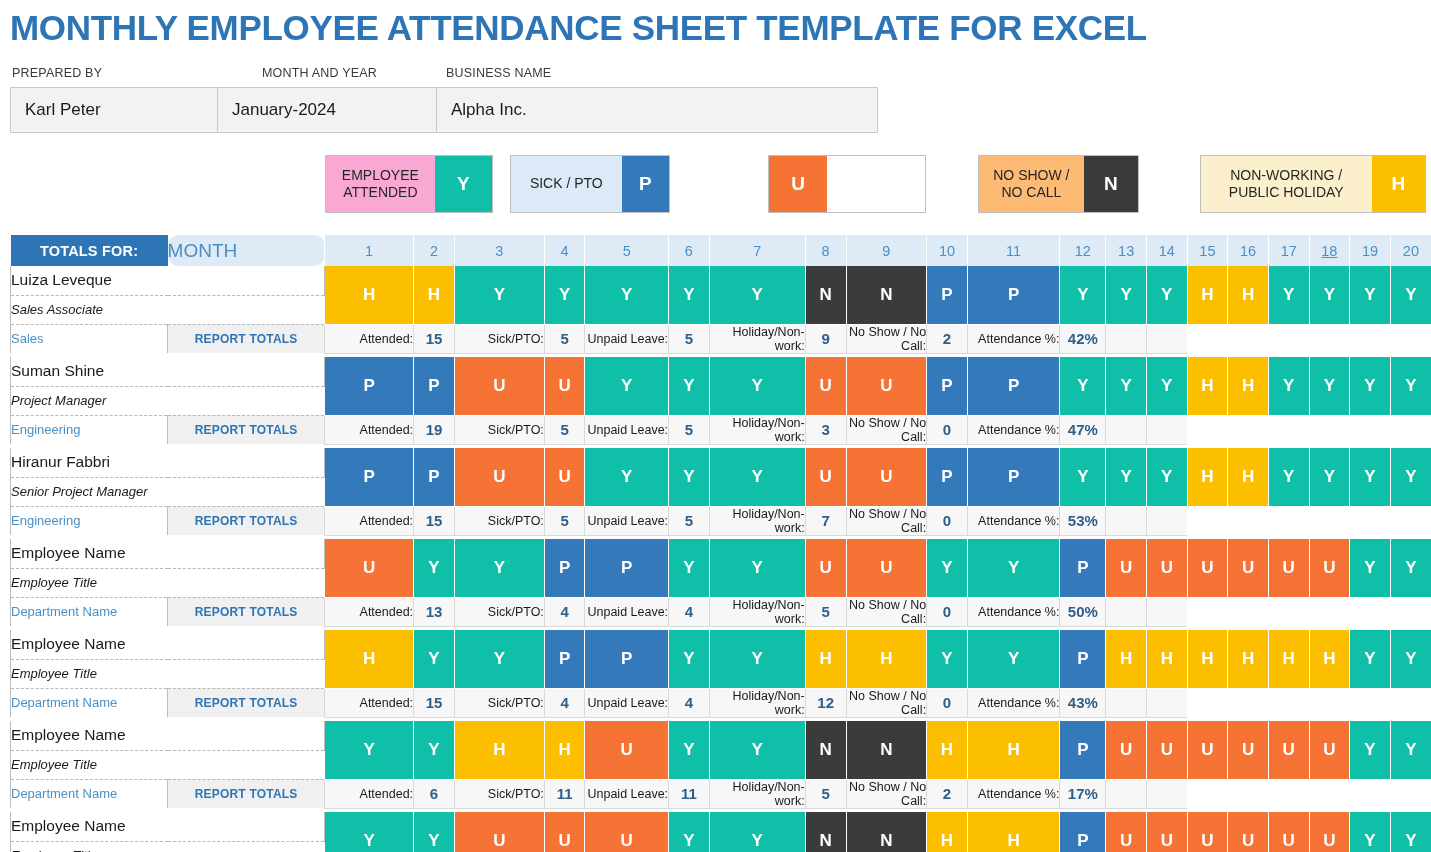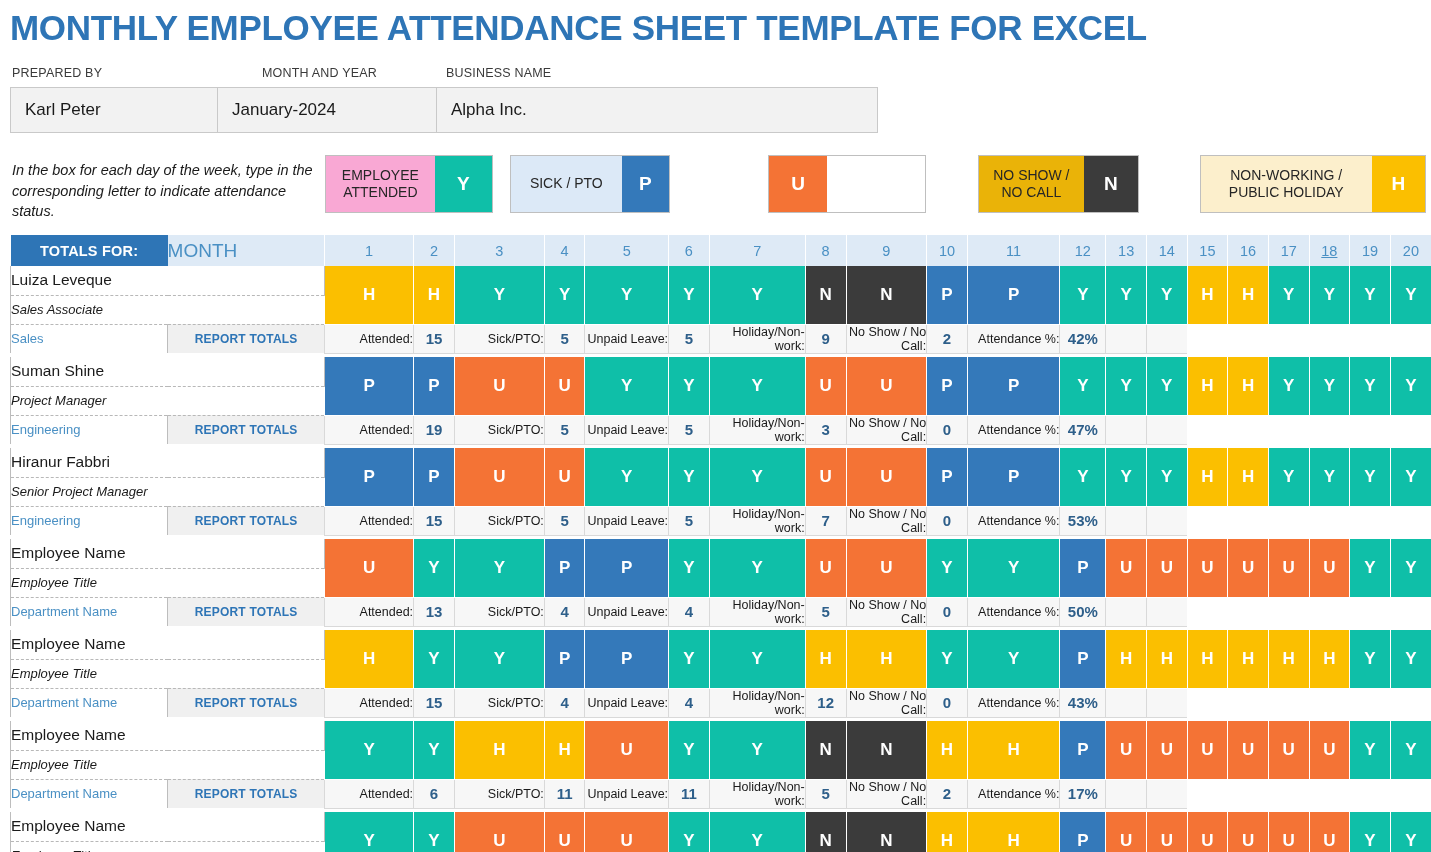--- a/index.html
+++ b/index.html
@@ -47,21 +47,21 @@
   .tbl{position:absolute;left:10px;top:235px;border-collapse:collapse;table-layout:fixed;}
   .tbl td{padding:0;margin:0;box-sizing:border-box;}
 
   
   .hdr-report{
     background:#2E75B6;color:#ffffff;font-size:14.5px;font-weight:bold;
     text-align:center;letter-spacing:.2px;height:31px;
   }
   .hdr-month{
     background:#DEEAF6;color:#4A90C4;font-size:19px;
-    padding-left:14px;height:31px;
+    padding-left:14px;height:31px;border-radius:11px;
   }
   .hdr-day{
     background:#DEEAF6;color:#4A90C4;font-size:14.5px;text-align:center;
     border-left:1px solid #ffffff;height:31px;
   }
 
   
   .emp-name{
     font-size:15.5px;color:#1a1a1a;padding-left:16px;height:29px;
     border-bottom:1px dashed #b8b8b8;background:#ffffff;
@@ -118,35 +118,34 @@
       <div class="meta-lab" style="left: 0px;">PREPARED BY</div>
       <div class="meta-lab" style="left: 250px;">MONTH AND YEAR</div>
       <div class="meta-lab" style="left: 434px;">BUSINESS NAME</div>
     </div>
   <div class="meta-row">
       <div class="meta-cell" style="width: 207px;">Karl Peter</div>
       <div class="meta-cell" style="width: 219px;">January-2024</div>
       <div class="meta-cell" style="width: 440px;">Alpha Inc.</div>
     </div>
 
-  <div class="instr">In the box for each day of the week, type in the corresponding letter to indicate attendance status.</div>
   <div id="legend-host">
       <div class="legend" style="left: 325px; width: 168px;">
         <div class="leg-text" style="width: 110px; background: #f9a8d4;">EMPLOYEE ATTENDED</div>
         <div class="leg-code" style="width: 58px; background: rgb(15, 191, 168);">Y</div>
       </div>
       <div class="legend" style="left: 510px; width: 160px;">
         <div class="leg-text" style="width: 112px; background: rgb(220, 233, 247);">SICK / PTO</div>
         <div class="leg-code" style="width: 48px; background: rgb(52, 121, 186);">P</div>
       </div>
       <div class="legend" style="left: 768px; width: 158px;">
         <div class="leg-code" style="width: 58px; background: rgb(244, 115, 53);">U</div>
       </div>
       <div class="legend" style="left: 978px; width: 161px;">
-        <div class="leg-text" style="width: 106px; background: #eab308;">NO SHOW / NO CALL</div>
+        <div class="leg-text" style="width: 106px; background: #fdba74;">NO SHOW / NO CALL</div>
         <div class="leg-code" style="width: 55px; background: rgb(59, 59, 59);">N</div>
       </div>
       <div class="legend" style="left: 1200px; width: 226px;">
         <div class="leg-text" style="width: 172px; background: rgb(252, 239, 204);">NON-WORKING / PUBLIC HOLIDAY</div>
         <div class="leg-code" style="width: 54px; background: rgb(251, 191, 0);">H</div>
       </div>
     </div>
 
   <table class="tbl">
     <tbody id="tbody">

